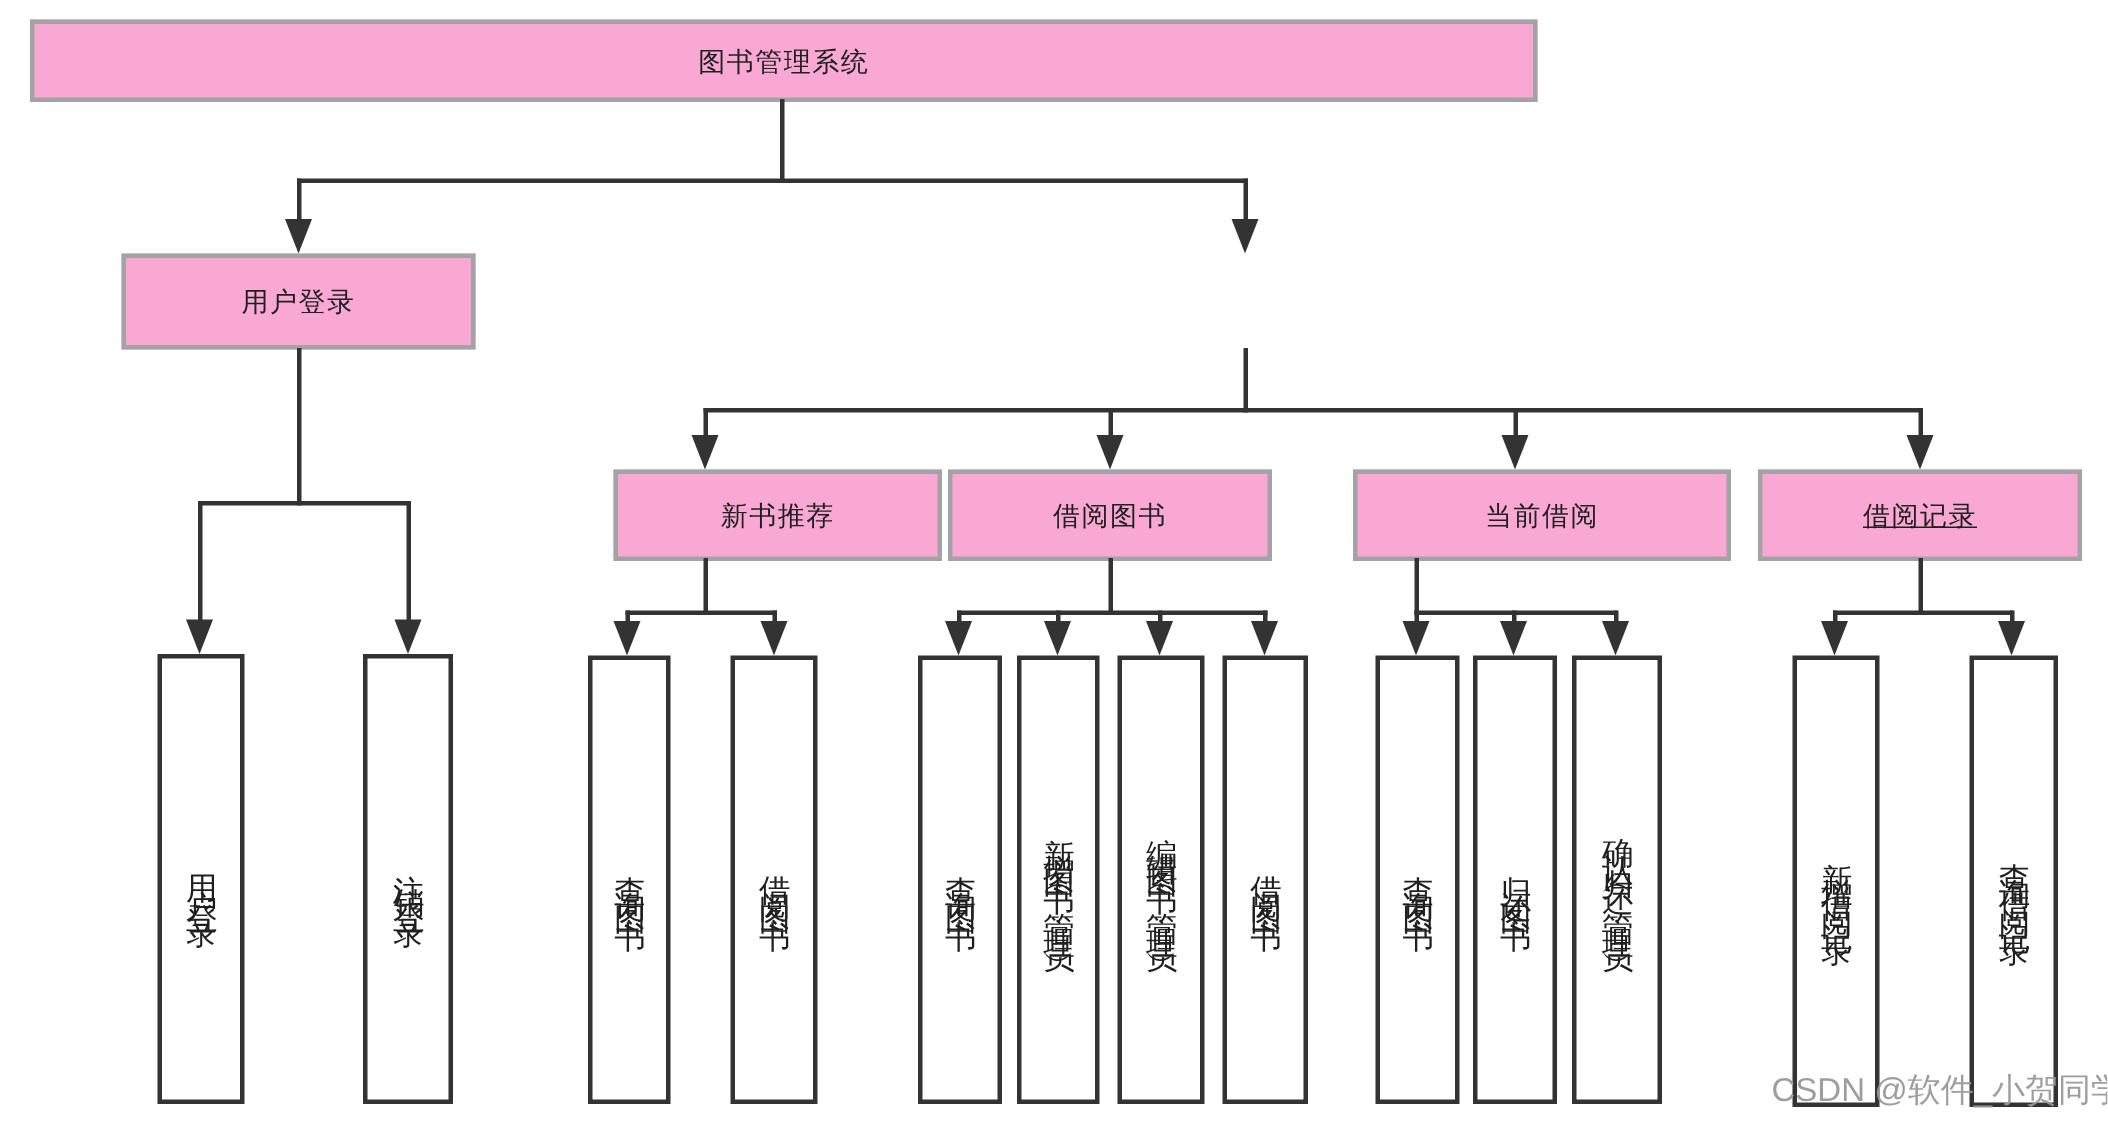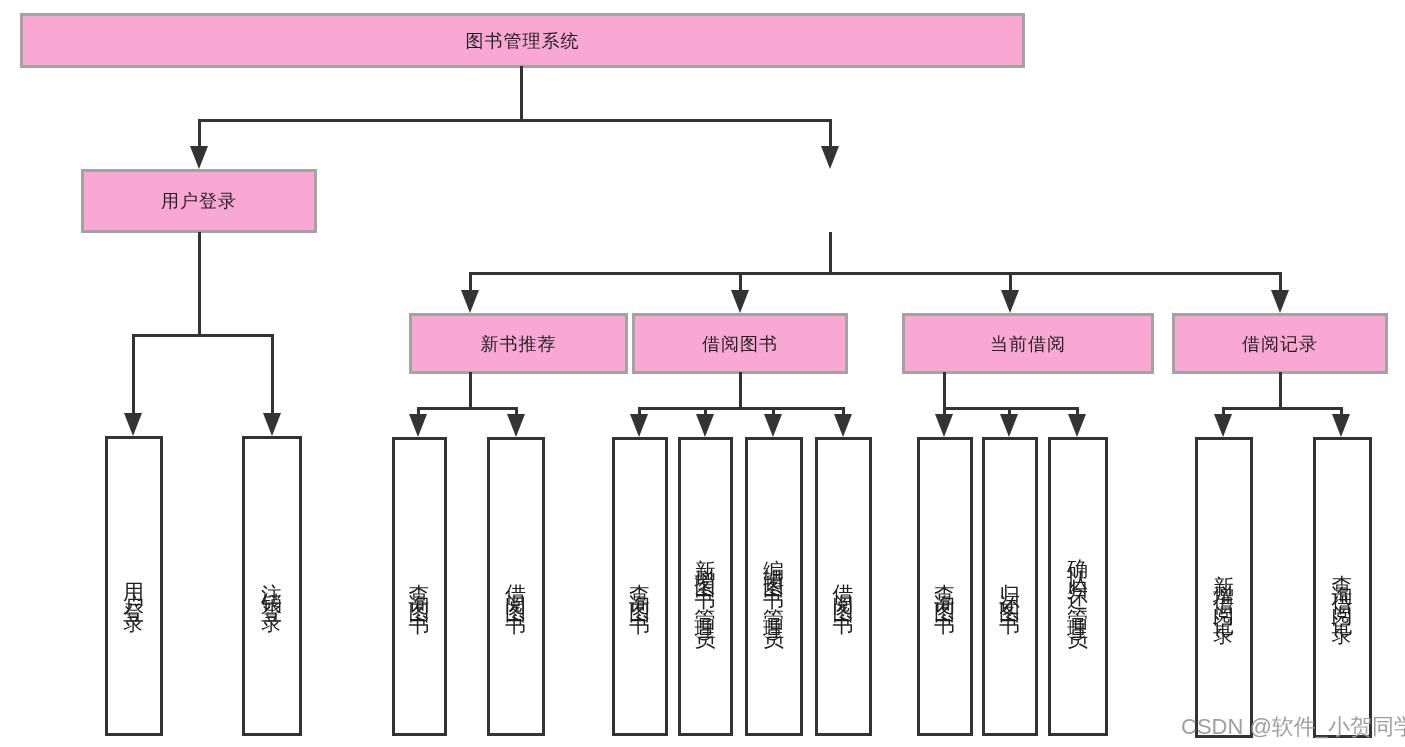--- a/index.html
+++ b/index.html
@@ -105,21 +105,21 @@
   <div class="vline" style="left:739px;  top:272px; height:20px;"></div>
   <div class="tri" style="left:731px;  top:290px;"></div>
   <div class="vline" style="left:1009px; top:272px; height:20px;"></div>
   <div class="tri" style="left:1001px; top:290px;"></div>
   <div class="vline" style="left:1279px; top:272px; height:20px;"></div>
   <div class="tri" style="left:1271px; top:290px;"></div>
 
   <div class="box" style="left:362px;  top:313px; width:219px; height:61px;margin-left:47px;">新书推荐</div>
   <div class="box" style="left:632px;  top:313px; width:216px; height:61px;">借阅图书</div>
   <div class="box" style="left:902px;  top:313px; width:252px; height:61px;">当前借阅</div>
-  <div class="box" style="left:1172px; top:313px; width:216px; height:61px;">借阅记录</div>
+  <div class="box" style="left:1172px; top:313px; width:216px; height:61px;text-decoration:underline;">借阅记录</div>
 
   <div class="vline" style="left:469px; top:372px; height:38px;"></div>
   <div class="hline" style="left:417px; top:407px; width:101px;"></div>
   <div class="vline" style="left:417px; top:407px; height:12px;"></div>
   <div class="tri" style="left:409px; top:414px;"></div>
   <div class="vline" style="left:515px; top:407px; height:12px;"></div>
   <div class="tri" style="left:507px; top:414px;"></div>
 
   <div class="vline" style="left:739px; top:372px; height:38px;"></div>
   <div class="hline" style="left:638px; top:407px; width:207px;"></div>

